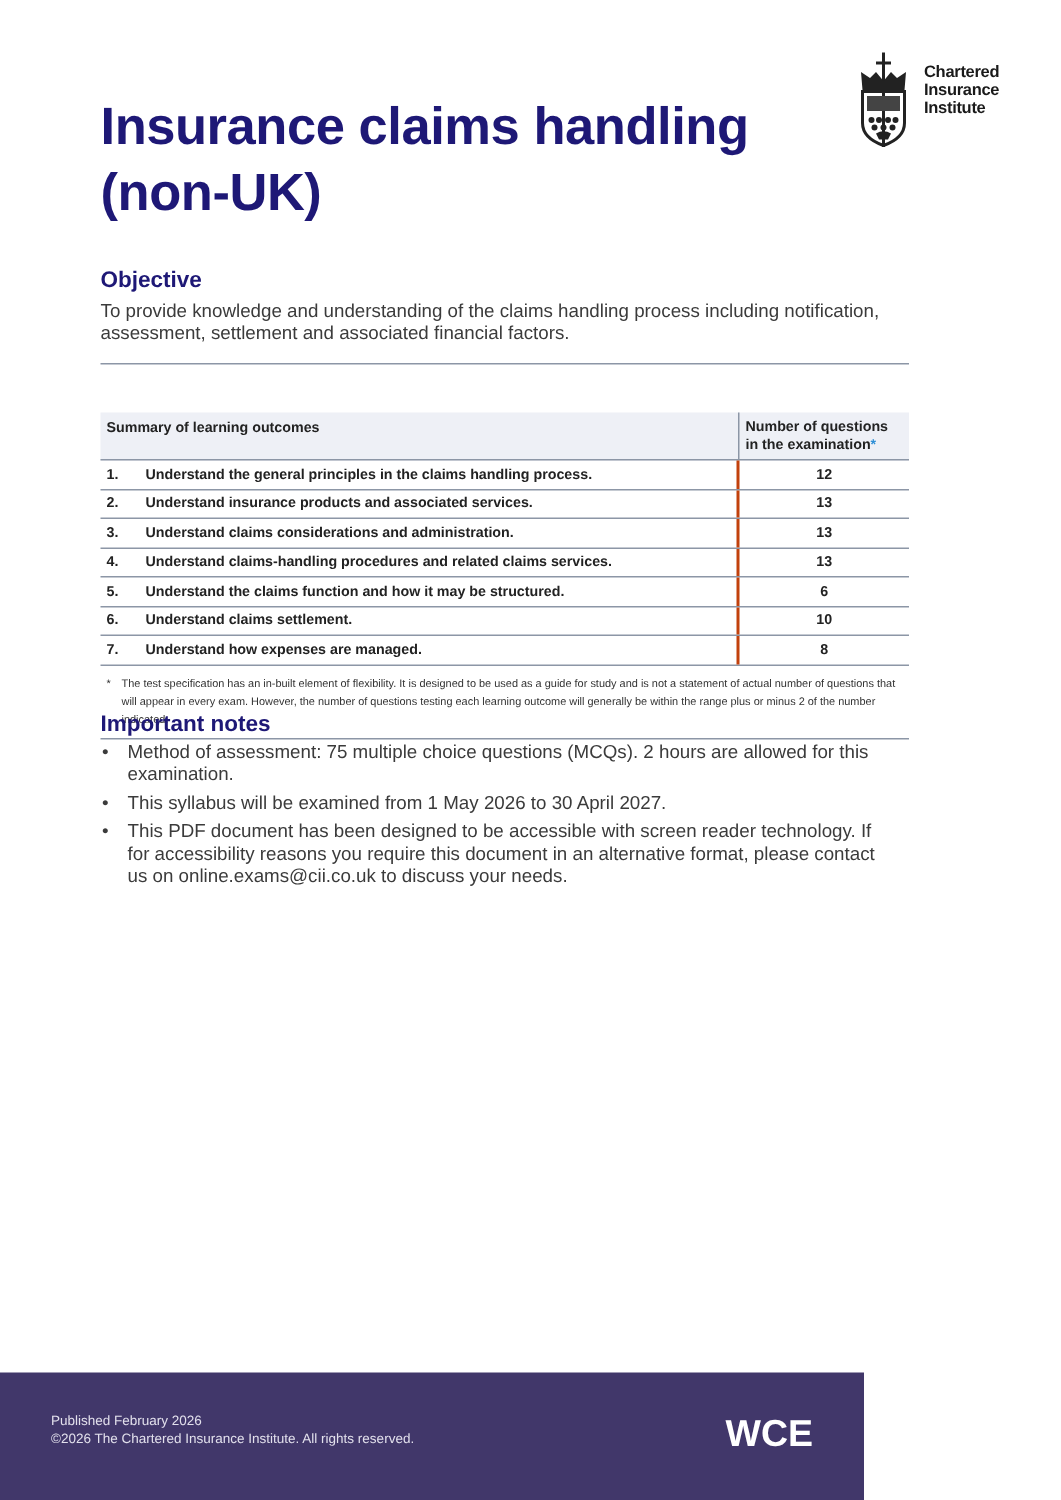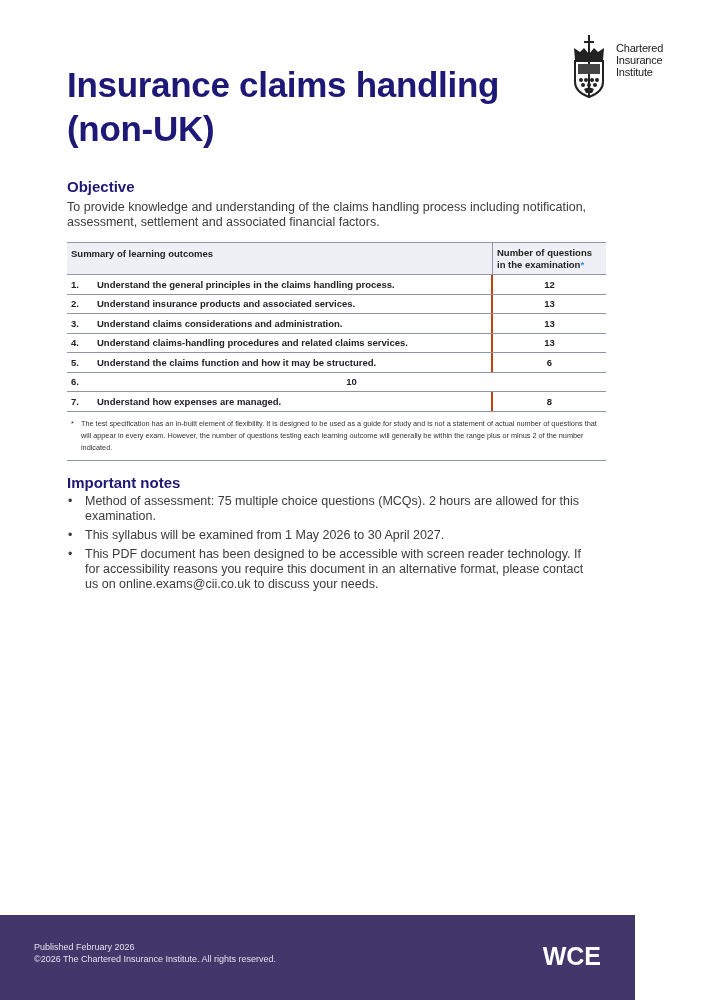--- a/index.html
+++ b/index.html
@@ -1,49 +1,49 @@
 <!DOCTYPE html>
 <html><head>
   <meta charset="utf-8">
   <style>
     * { margin: 0; padding: 0; box-sizing: border-box; }
     html, body { width: 707px; height: 1000px; background: #ffffff; overflow: hidden; }
     body { position: relative; font-family: "Liberation Sans", sans-serif; color: #333333; }
 
     .logo { position: absolute; left: 570px; top: 34px; width: 110px; height: 68px; display: flex; align-items: flex-start; }
     .logo-crest { width: 38px; height: 66px; }
-    .logo-text { margin-left: 8px; margin-top: 8px; font-size: 11px; line-height: 12px; color: #1a1a1a; letter-spacing: -0.2px; }
+    .logo-text { margin-left: 8px; margin-top: 8px; font-size: 11px; line-height: 12px; color: #1a1a1a; letter-spacing: -0.2px; font-weight: bold; }
     .logo-text span { display: block; }
 
     .title { position: absolute; left: 67px; top: 63px; width: 480px; font-size: 35px; line-height: 44px; font-weight: bold; color: #1e1876; letter-spacing: -0.3px; }
 
     .h2 { position: absolute; left: 67px; font-size: 15px; font-weight: bold; color: #1e1876; }
     .objective-h { top: 178px; }
     .objective-text { position: absolute; left: 67px; top: 200px; width: 520px; font-size: 12.5px; line-height: 15px; color: #3b3b3b; }
 
     .table { position: absolute; left: 67px; top: 242px; width: 539px; border-top: 1px solid #8c96a6; }
-    .thead { display: flex; background: #eef0f6; border-bottom: 1px solid #8c96a6; height: 32px; }
+    .thead { display: flex; background: #eef0f6; border-bottom: 1px solid #8c96a6; height: 32px; margin-top: 32px; }
     .th-left { width: 426px; padding: 5px 4px; font-size: 9.5px; font-weight: bold; color: #222; border-right: 1px solid #8c96a6; }
     .th-right { flex: 1; padding: 4px 4px; font-size: 9.5px; font-weight: bold; color: #222; line-height: 12px; }
     .star { color: #2f8fd6; }
     .row { display: flex; height: 19.5px; border-bottom: 1px solid #8c96a6; align-items: center; }
     .row .num { width: 30px; padding-left: 4px; font-size: 9.5px; font-weight: bold; color: #222; }
     .row .lo { width: 396px; font-size: 9.5px; font-weight: bold; color: #222; height: 100%; display: flex; align-items: center; border-right: 2px solid #c2410c; }
     .row .q { flex: 1; text-align: center; font-size: 9.5px; font-weight: bold; color: #222; }
     .footnote { display: flex; padding: 6px 4px 6px 4px; border-bottom: 1px solid #8c96a6; font-size: 7.3px; line-height: 12px; color: #333; }
     .footnote .fmark { width: 10px; }
     .footnote .ftext { flex: 1; }
 
     .notes-h { top: 474px; }
     .notes { position: absolute; left: 67px; top: 494px; width: 520px; list-style: none; }
     .notes li { display: flex; font-size: 12.5px; line-height: 15px; color: #3b3b3b; margin-bottom: 4px; }
     .notes .bullet { width: 18px; flex: none; padding-left: 1px; }
     .notes .ntext { flex: 1; }
 
-    .footer { position: absolute; left: 0; top: 915px; width: 635px; height: 85px; background: #41376a; }
+    .footer { position: absolute; left: 0; top: 915px; width: 576px; height: 85px; background: #41376a; }
     .footer .pub { position: absolute; left: 34px; top: 26px; font-size: 9px; line-height: 12px; color: #e2e0ec; }
     .footer .code { position: absolute; right: 34px; top: 27px; font-size: 25px; font-weight: bold; color: #ffffff; }
   </style>
 </head>
 <body>
 
 <div class="logo">
   <svg class="logo-crest" viewBox="0 0 38 66">
     <line x1="19" y1="1" x2="19" y2="64" stroke="#222" stroke-width="2"></line>
     <line x1="14" y1="8" x2="24" y2="8" stroke="#222" stroke-width="2"></line>
@@ -99,20 +99,21 @@
     <div class="lo">Understand claims-handling procedures and related claims services.</div>
     <div class="q">13</div>
   </div>
   <div class="row">
     <div class="num">5.</div>
     <div class="lo">Understand the claims function and how it may be structured.</div>
     <div class="q">6</div>
   </div>
   <div class="row">
     <div class="num">6.</div>
+    <div class="lo">Understand claims settlement.</div>
     <div class="q">10</div>
   </div>
   <div class="row">
     <div class="num">7.</div>
     <div class="lo">Understand how expenses are managed.</div>
     <div class="q">8</div>
   </div>
   <div class="footnote">
     <span class="fmark">*</span>
     <span class="ftext">The test specification has an in-built element of flexibility. It is designed to be used as a guide for study and is not a statement of actual number of questions that will appear in every exam. However, the number of questions testing each learning outcome will generally be within the range plus or minus 2 of the number indicated.</span>

